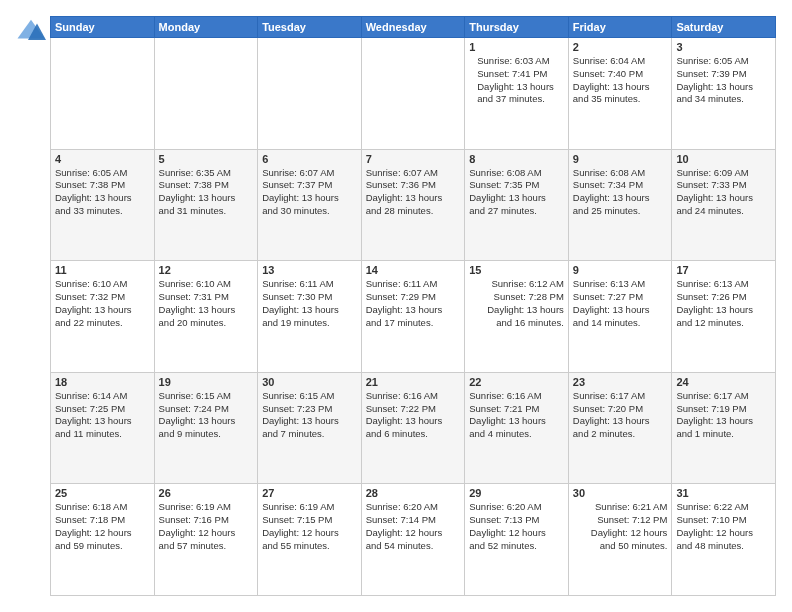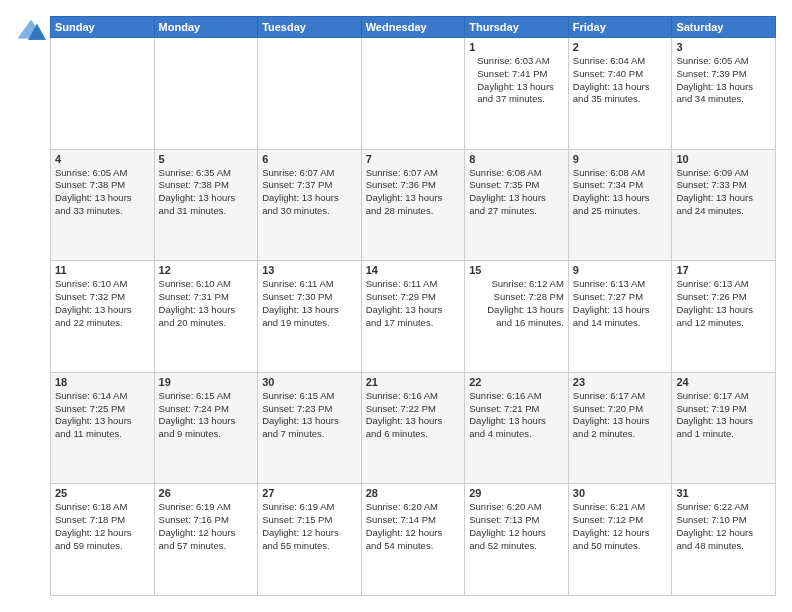--- a/index.html
+++ b/index.html
@@ -337,21 +337,21 @@
           </td>
           <td>
             <span class="day-num">29</span>
             <div style="line-height: 1.35; white-space: pre-line;">Sunrise: 6:20 AM
 Sunset: 7:13 PM
 Daylight: 12 hours
 and 52 minutes.</div>
           </td>
           <td>
             <span class="day-num">30</span>
-            <div style="line-height: 1.35; white-space: pre-line;">Sunrise: 6:21 AM
+            <div style="line-height: 1.35; white-space: pre-line; text-align: right;">Sunrise: 6:21 AM
 Sunset: 7:12 PM
 Daylight: 12 hours
 and 50 minutes.</div>
           </td>
           <td>
             <span class="day-num">31</span>
             <div style="line-height: 1.35; white-space: pre-line;">Sunrise: 6:22 AM
 Sunset: 7:10 PM
 Daylight: 12 hours
 and 48 minutes.</div>

